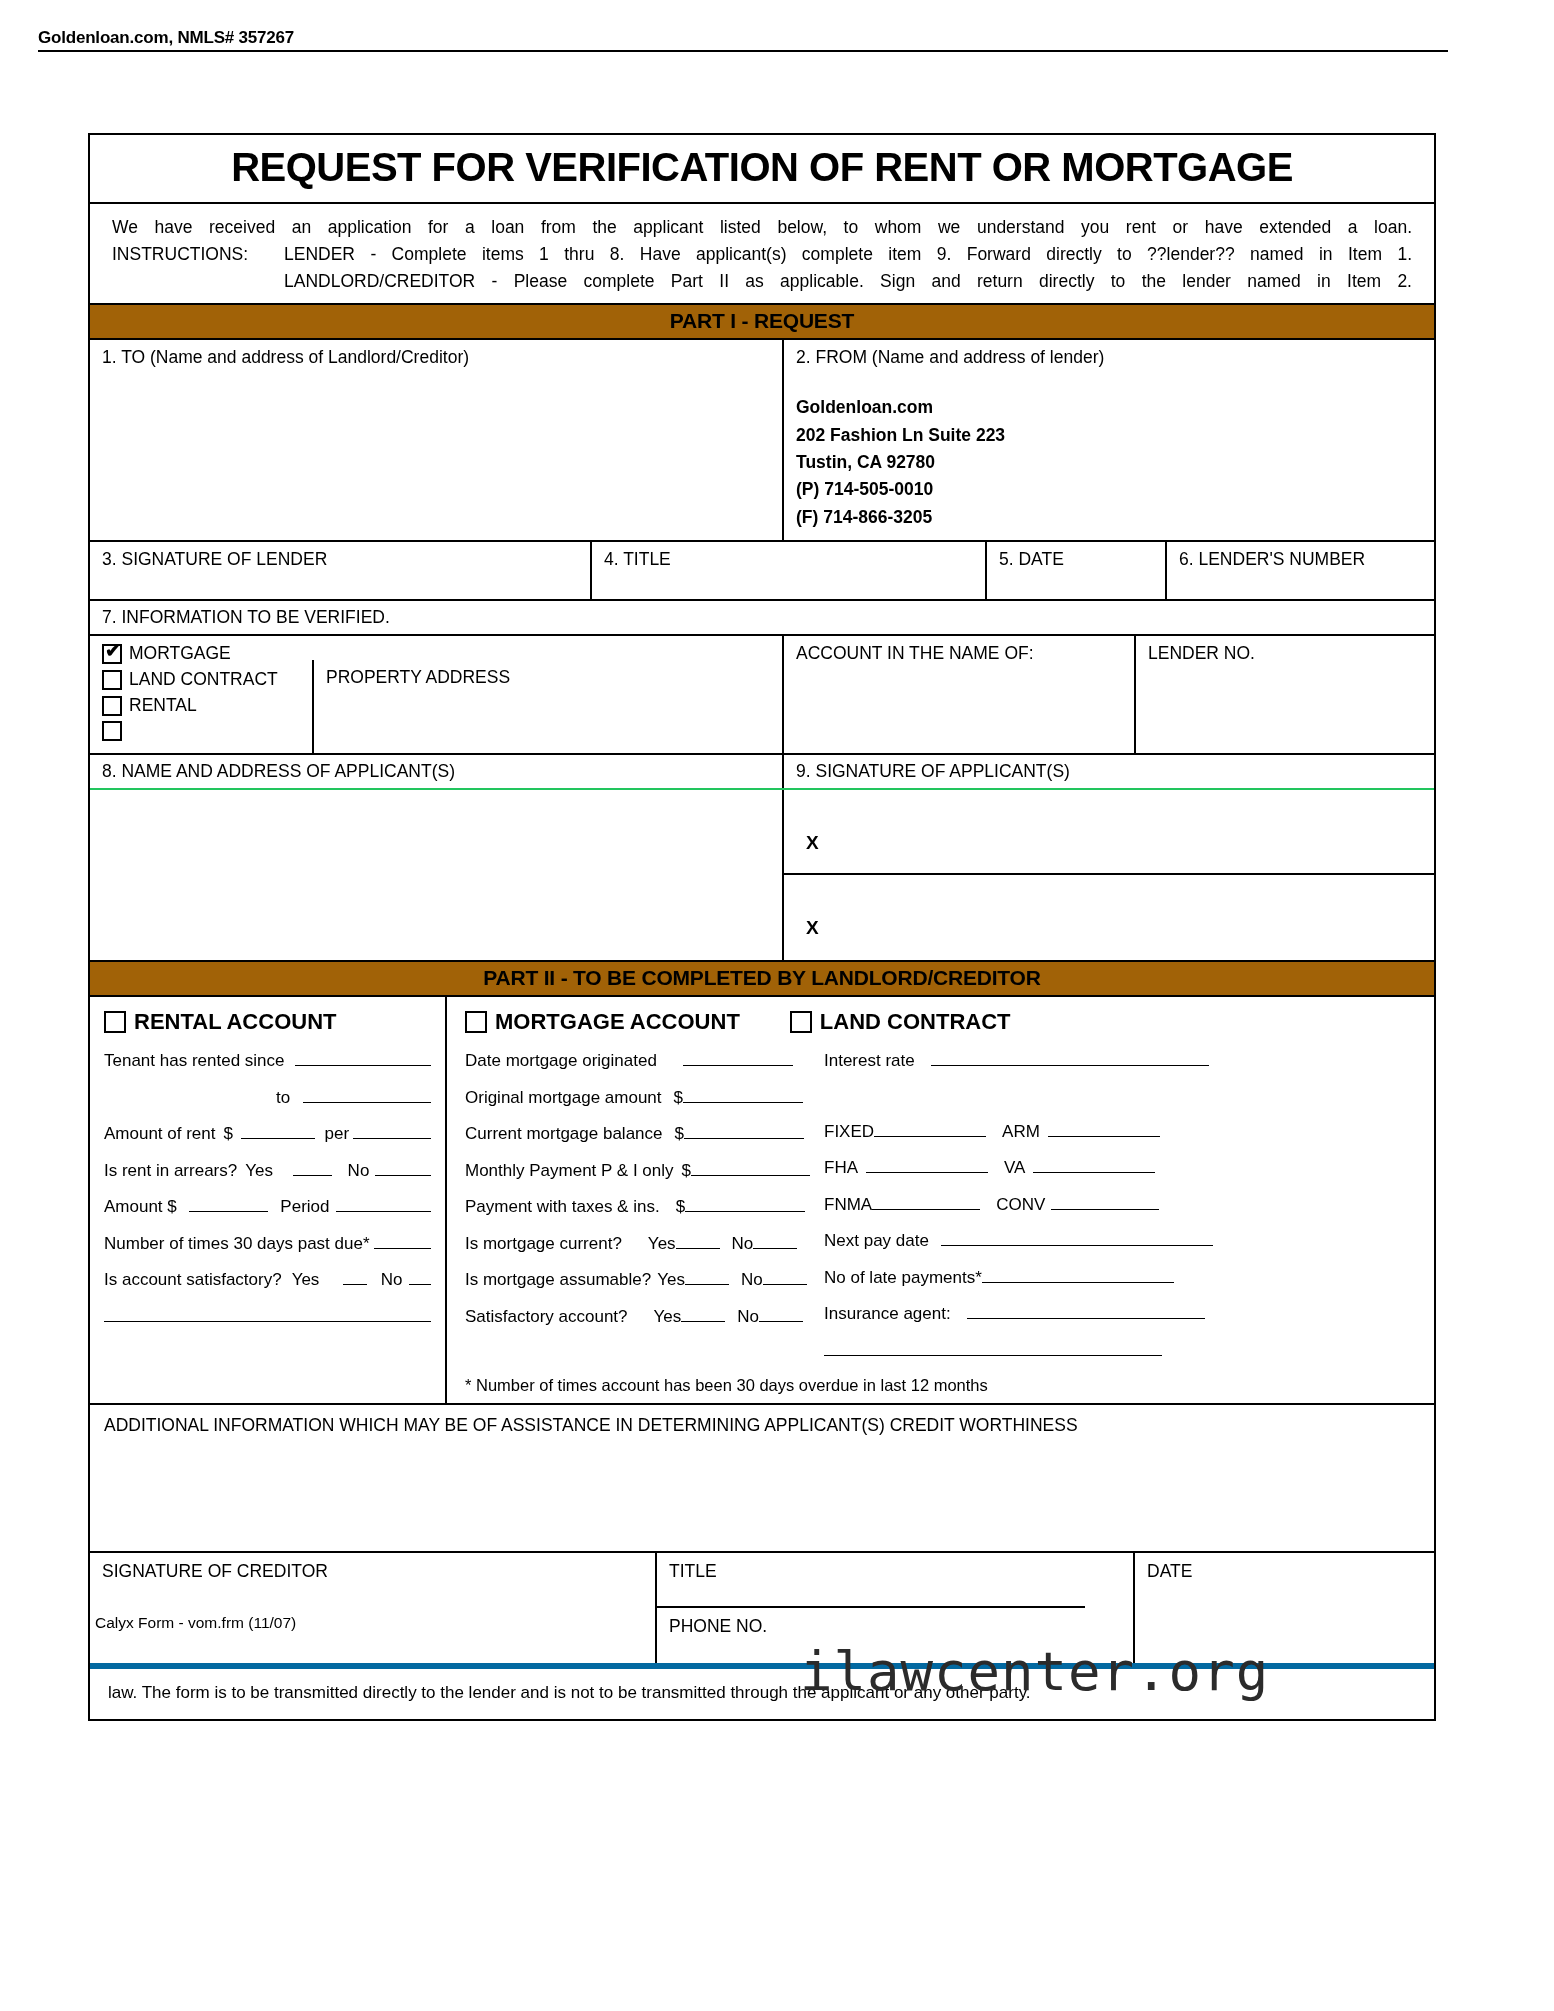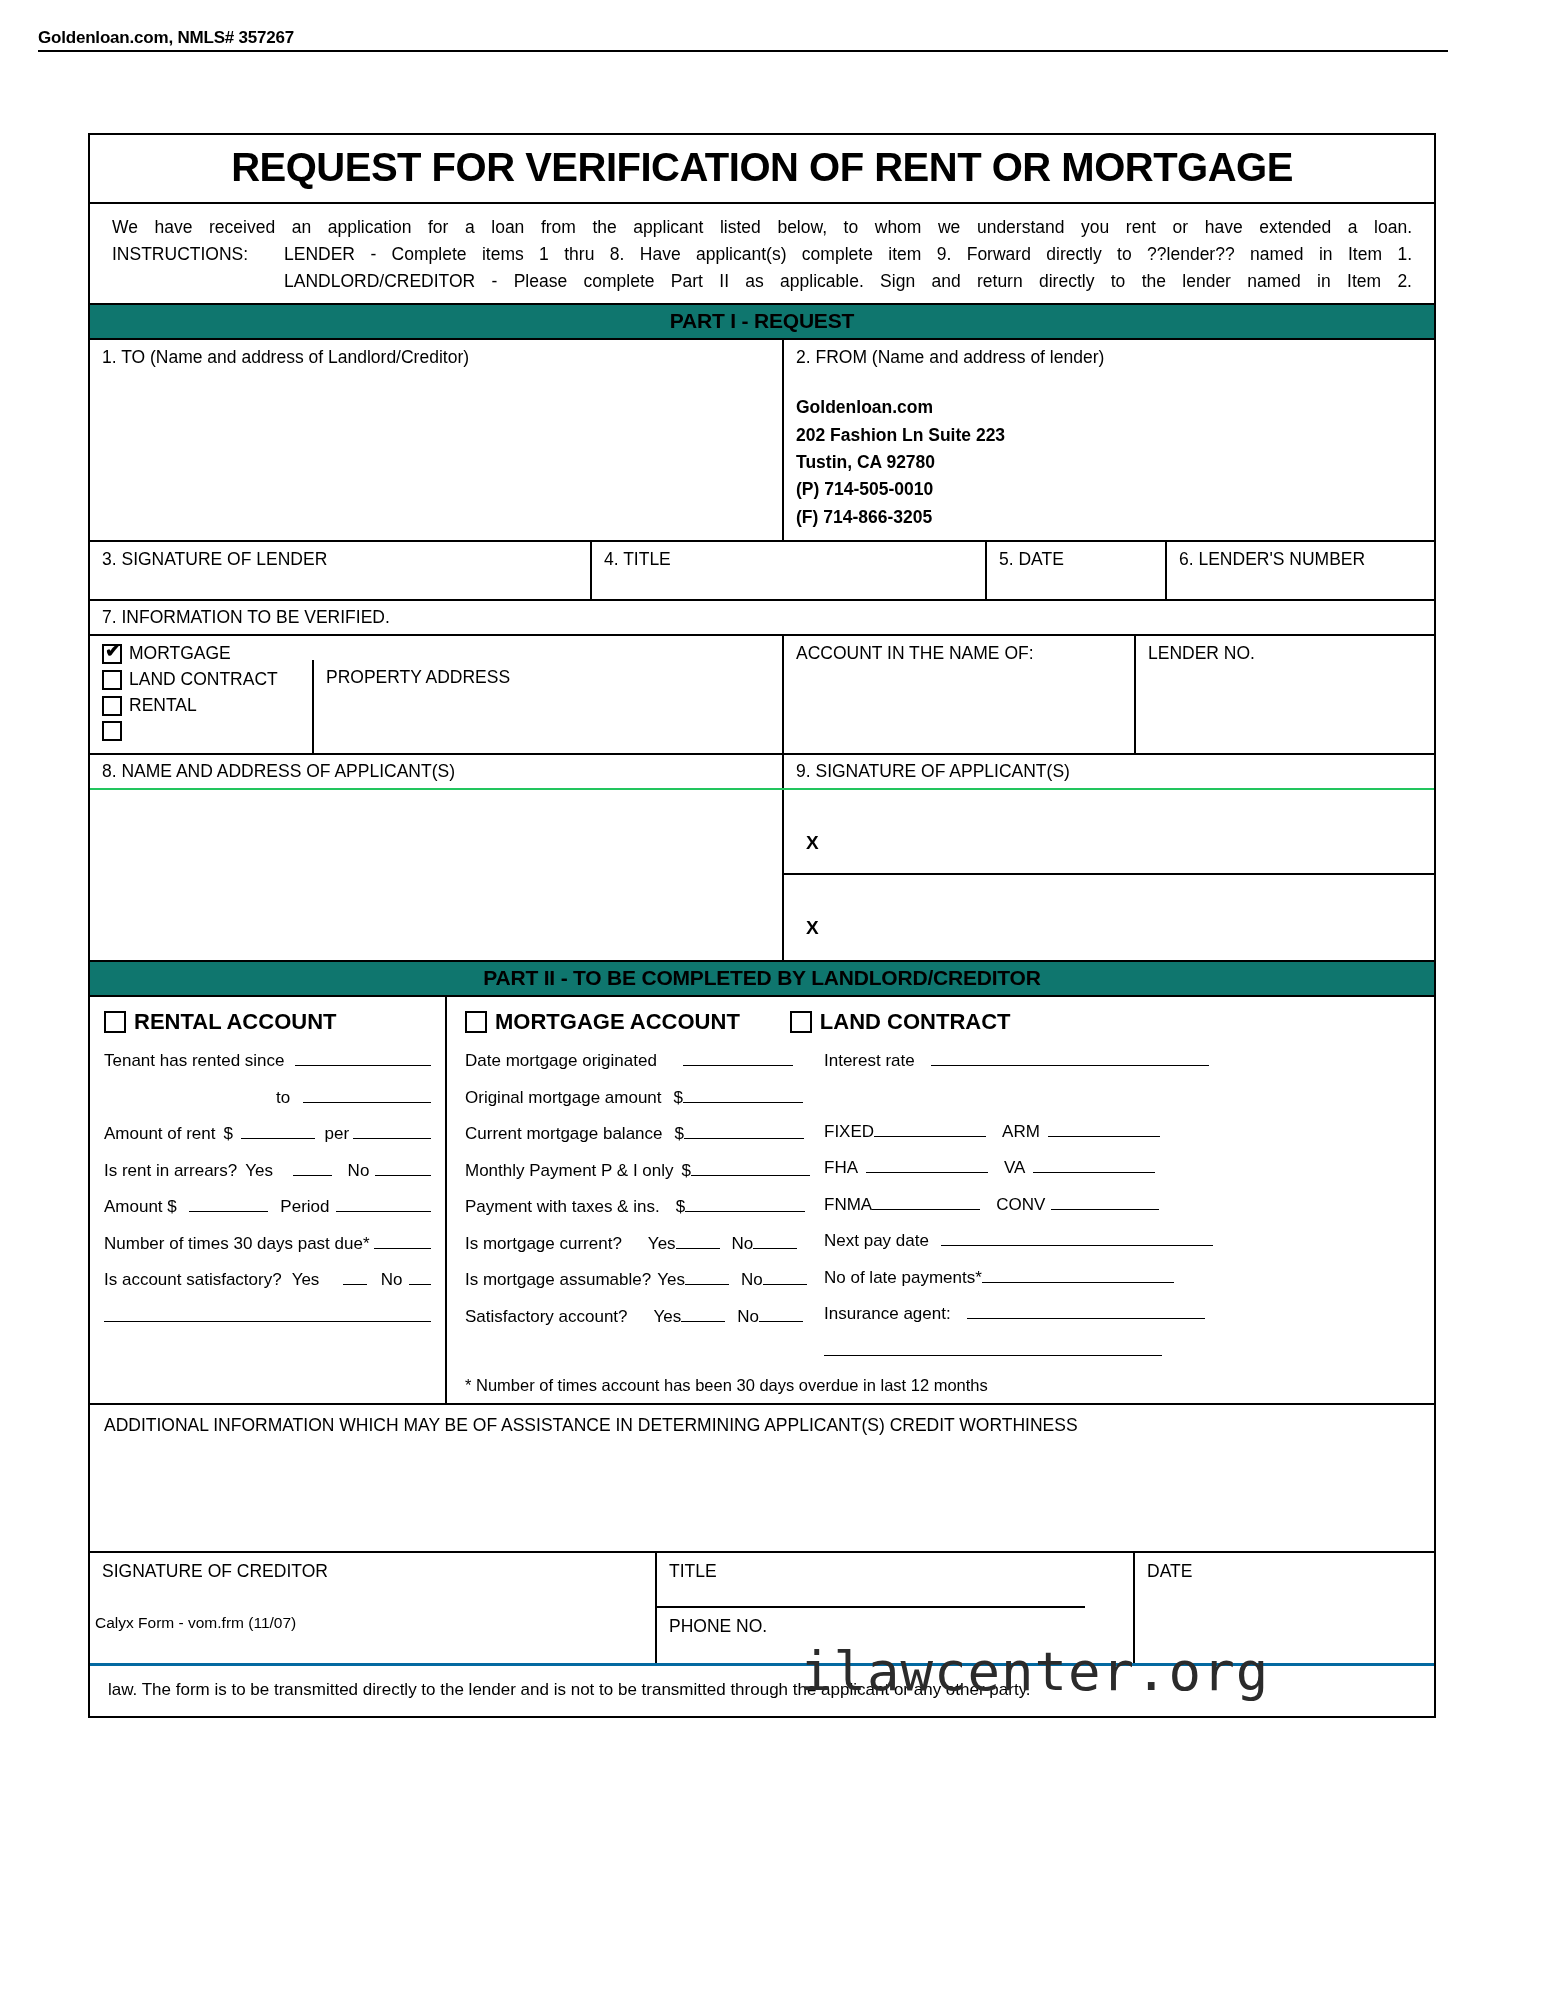--- a/index.html
+++ b/index.html
@@ -49,21 +49,21 @@
     font-size: 17.5px;
     line-height: 1.55;
     border-bottom: 2px solid #000;
   }
   .intro .ln { text-align: justify; text-align-last: justify; }
   .intro-row { display: flex; }
   .intro-row .lbl { width: 172px; flex: 0 0 172px; }
   .intro-row .txt { flex: 1 1 auto; }
 
   .section-bar {
-    background: #0f766e;
+    background: #a16207;
     text-align: center;
     font-size: 21px;
     font-weight: bold;
     padding: 4px 0 5px 0;
     border-bottom: 2px solid #000;
     letter-spacing: -0.2px;
   }
 
   .row { display: flex; border-bottom: 2px solid #000; }
   .row:last-child { border-bottom: none; }
@@ -128,21 +128,21 @@
 
   .footnote { font-size: 16.5px; margin-top: 4px; }
 
   .addl {
     padding: 10px 14px 0 14px;
     border-bottom: 2px solid #000;
     height: 148px;
     font-size: 17.5px;
   }
 
-  .credrow { display: flex; border-bottom: 3px solid #0369a1; }
+  .credrow { display: flex; border-bottom: 6px solid #0369a1; }
   .credrow .s1 { width: 565px; flex: 0 0 565px; height: 110px; padding: 8px 12px; font-size: 17.5px; }
   .credrow .s2 { width: 430px; flex: 0 0 430px; border-left: 2px solid #000; }
   .credrow .s3 { flex: 1 1 auto; border-left: 2px solid #000; padding: 8px 12px; font-size: 17.5px; margin-left: 48px; }
   .s2 .t { height: 55px; padding: 8px 12px; font-size: 17.5px; border-bottom: 2px solid #000; }
   .s2 .p { height: 53px; padding: 8px 12px; font-size: 17.5px; }
 
   .conf { padding: 10px 18px 12px 18px; font-size: 17px; line-height: 1.6; }
   .conf .j { text-align: justify; text-align-last: justify; }
   .conf .j.last { text-align-last: left; }
 

